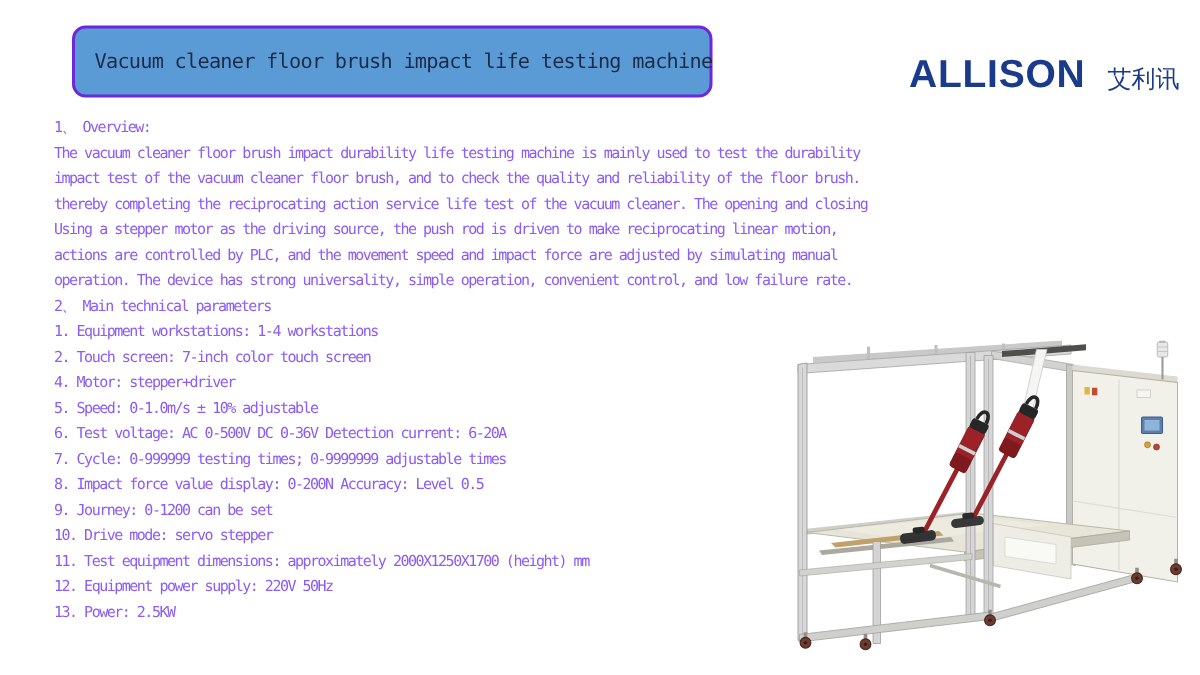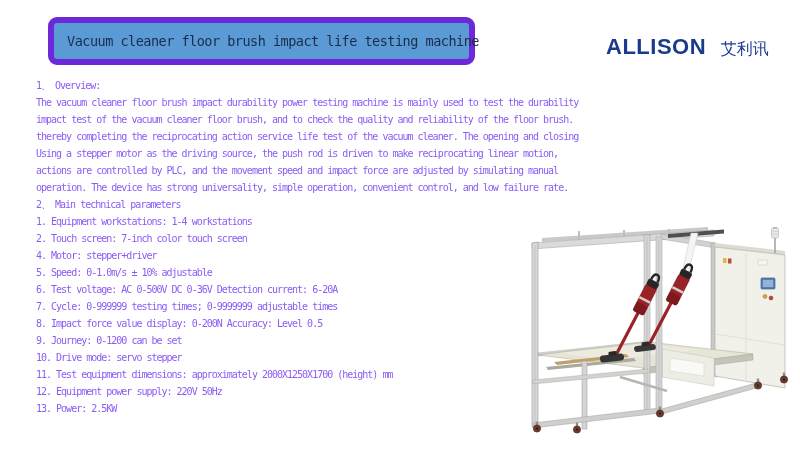--- a/index.html
+++ b/index.html
@@ -1,25 +1,25 @@
 <!DOCTYPE html>
 <html><head>
 <meta charset="utf-8">
 <style>
   html,body{margin:0;padding:0;}
   body{width:800px;height:450px;background:#ffffff;font-family:"DejaVu Sans Mono","Liberation Mono",monospace;}
   .canvas{position:relative;width:800px;height:450px;background:#ffffff;overflow:hidden;}
 
   .banner{position:absolute;left:48px;top:17px;width:427px;height:48px;background:#5B9BD5;
-          border:6px solid #6d28d9;border-radius:9px;display:flex;align-items:center;
+          border:2px solid #6d28d9;border-radius:9px;display:flex;align-items:center;
           padding-left:13px;box-sizing:border-box;}
   .banner-text{font-size:13.5px;letter-spacing:-0.5px;color:#1c2b4a;white-space:pre;}
 
   .logo{position:absolute;left:606px;top:34px;color:#1a3a8c;white-space:nowrap;}
-  .logo-en{font-family:"Liberation Sans",sans-serif;font-weight:bold;font-size:22px;letter-spacing:0.5px;}
+  .logo-en{font-family:"Liberation Sans",sans-serif;font-weight:bold;font-size:26px;letter-spacing:0.5px;}
   .logo-cn{font-family:"DejaVu Sans",sans-serif;font-weight:normal;font-size:16px;margin-left:5px;}
 
   .content{position:absolute;left:36px;top:77px;color:#8b5cf6;font-size:10px;letter-spacing:-1px;}
   .line{height:17px;line-height:17px;white-space:pre;}
 
   .machine{position:absolute;left:528px;top:227px;width:265px;height:210px;}
 </style>
 </head>
 <body>
 
@@ -31,21 +31,21 @@
 
   <div class="logo">
     <span class="logo-en">ALLISON</span>
     <span class="logo-cn">艾利讯</span>
     
   </div>
 
   <div class="content">
     <div class="line">1、 Overview:</div>
     <div>
-        <div class="line">The vacuum cleaner floor brush impact durability power testing machine is mainly used to test the durability</div>
+        <div class="line">The vacuum cleaner floor brush impact durability life testing machine is mainly used to test the durability</div>
         <div class="line">impact test of the vacuum cleaner floor brush, and to check the quality and reliability of the floor brush.</div>
         <div class="line">thereby completing the reciprocating action service life test of the vacuum cleaner. The opening and closing</div>
         <div class="line">Using a stepper motor as the driving source, the push rod is driven to make reciprocating linear motion,</div>
         <div class="line">actions are controlled by PLC, and the movement speed and impact force are adjusted by simulating manual</div>
         <div class="line">operation. The device has strong universality, simple operation, convenient control, and low failure rate.</div>
       </div>
     <div class="line">2、 Main technical parameters</div>
     <div>
         <div class="line">1. Equipment workstations: 1-4 workstations</div>
         <div class="line">2. Touch screen: 7-inch color touch screen</div>

